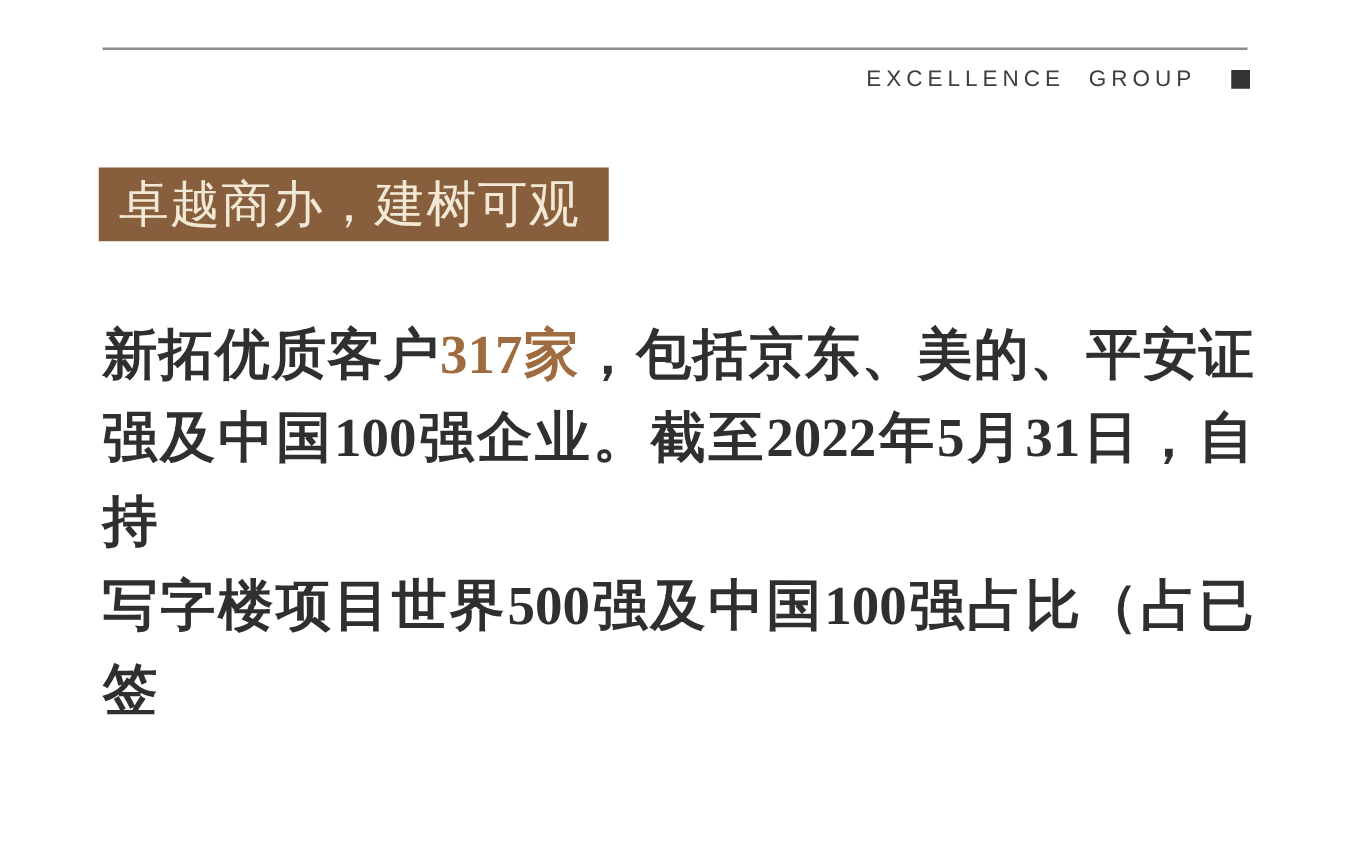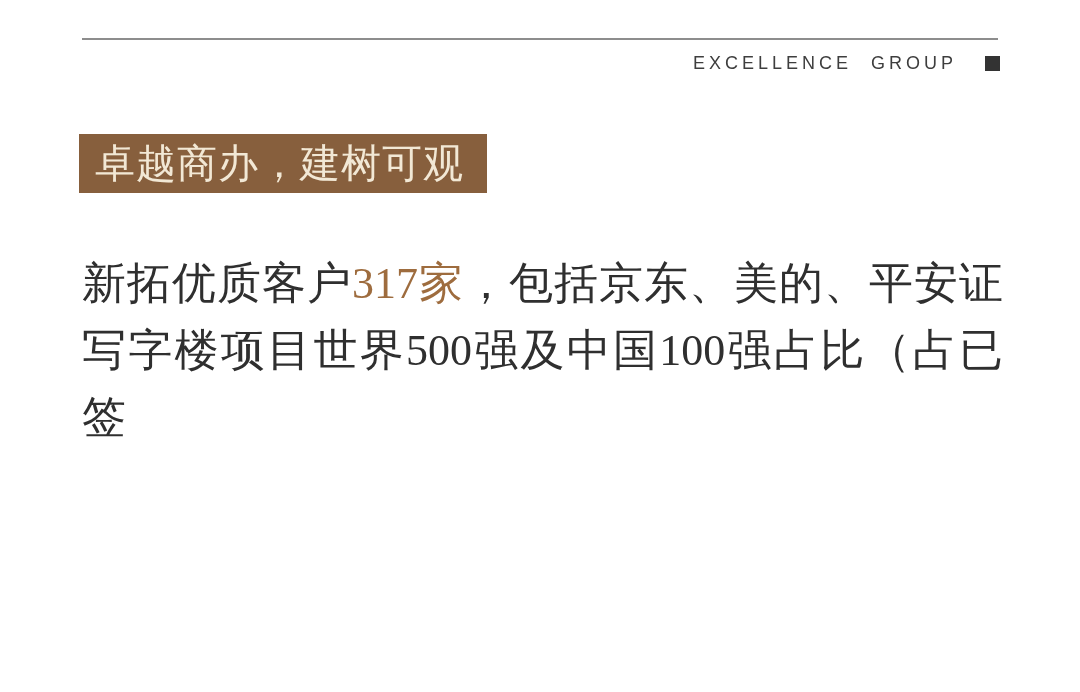--- a/index.html
+++ b/index.html
@@ -76,20 +76,21 @@
     line-height: 67px;
     color: var(--body-color, #2f2f2f);
   }
   .paragraph .line {
     text-align: justify;
     text-justify: inter-ideograph;
     white-space: normal;
   }
   .paragraph .line.justify-last {
     text-align-last: justify;
+    font-weight: bold;
   }
   .paragraph .hl {
     color: var(--highlight-color, #9e6c3e);
   }
 </style>
 </head>
 <body>
 
 <div class="page">
 
@@ -99,16 +100,17 @@
     <span>EXCELLENCE GROUP</span>
     <span class="brand-square"></span>
   </div>
 
   <div class="heading-banner">
     <span class="heading-text">卓越商办，建树可观</span>
   </div>
 
   <div class="paragraph">
       <div class="line justify-last"><span>新拓优质客户</span><span class="hl">317家</span><span>，包括京东、美的、平安证</span></div>
+      <div class="line justify-last"><span>强及中国100强企业。截至2022年5月31日，自持</span></div>
       <div class="line justify-last"><span>写字楼项目世界500强及中国100强占比（占已签</span></div>
     </div>
 
 </div>
 
 </body></html>

